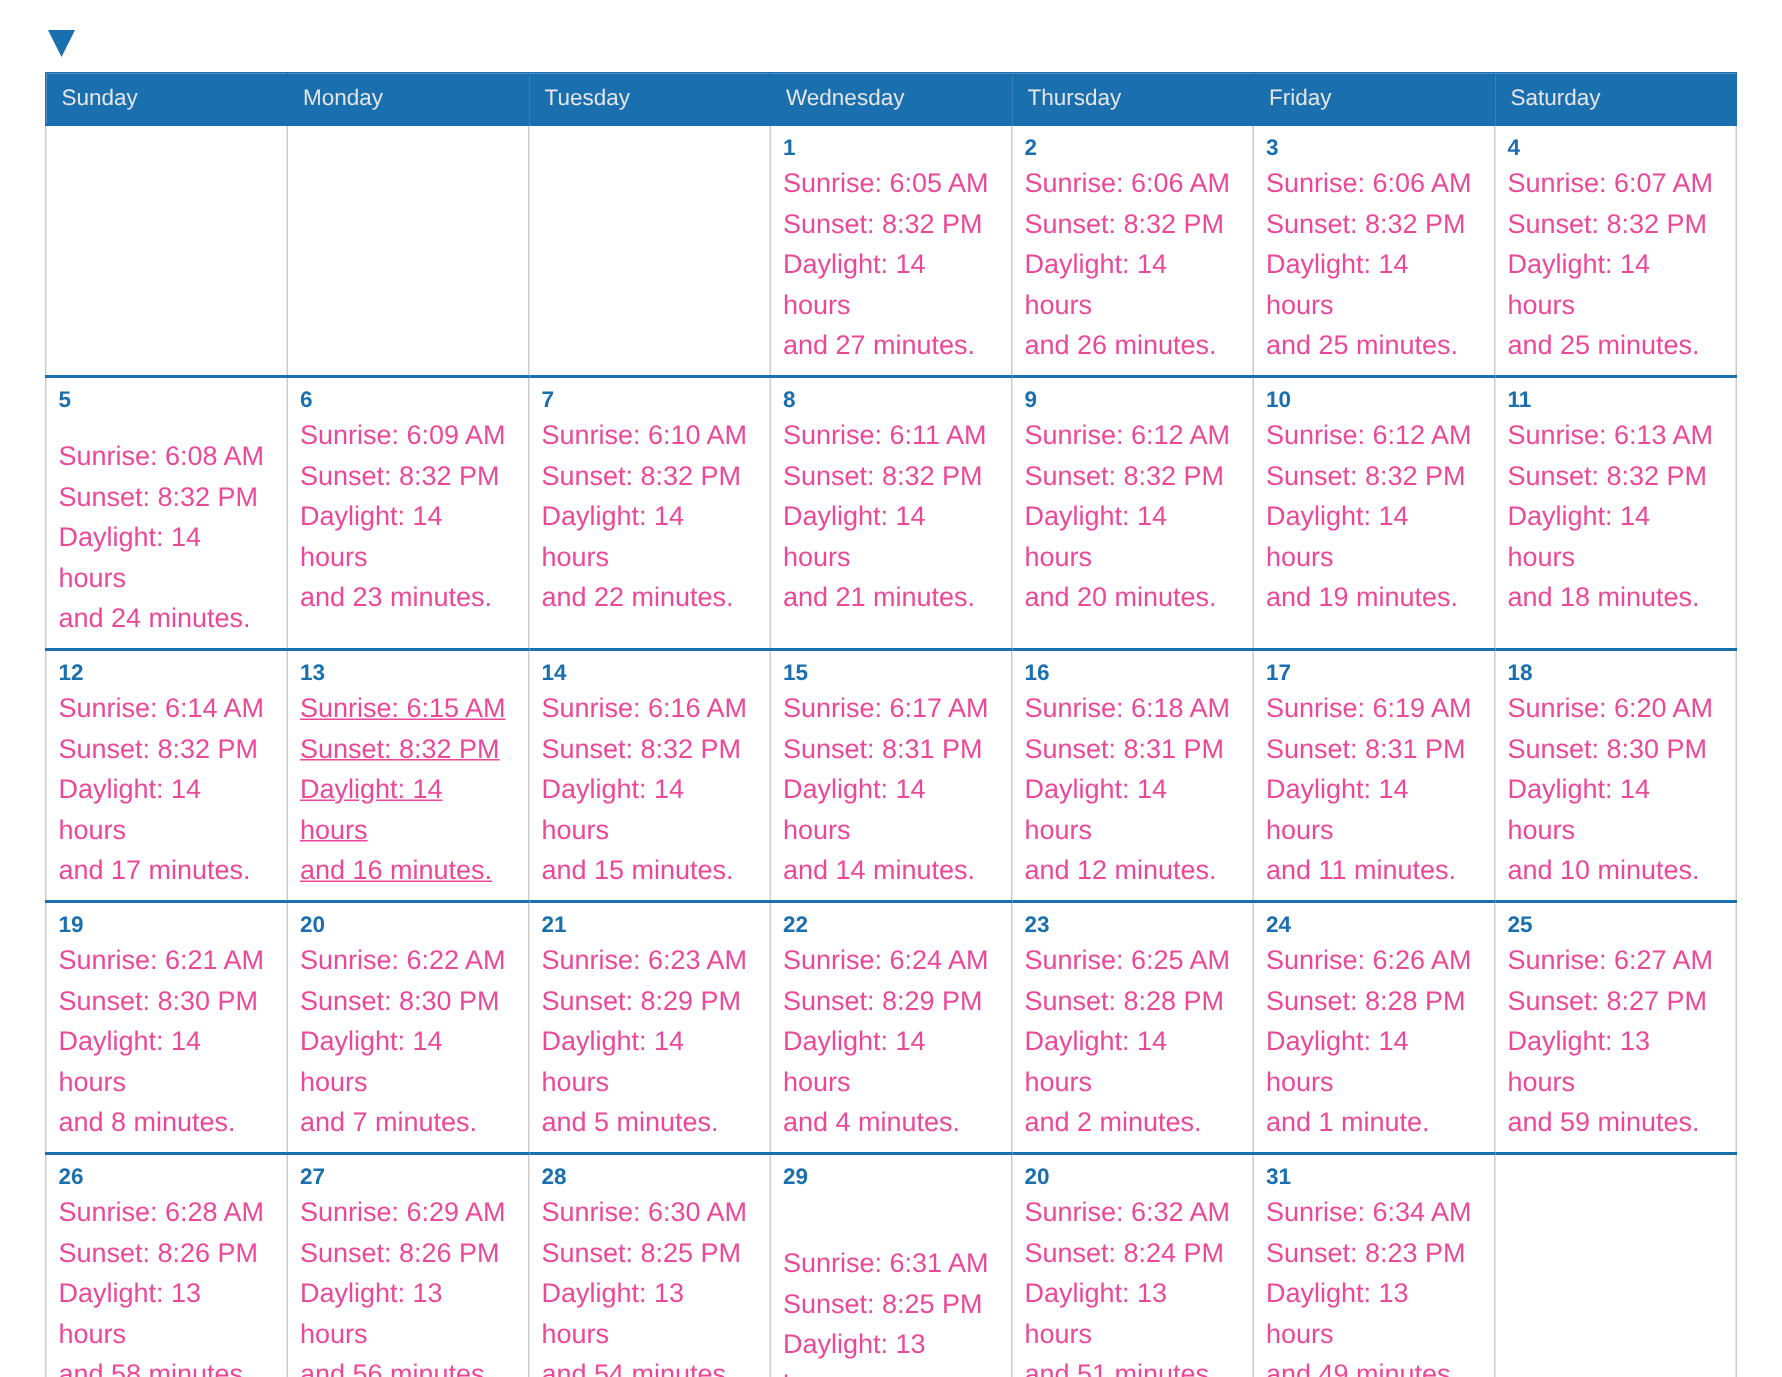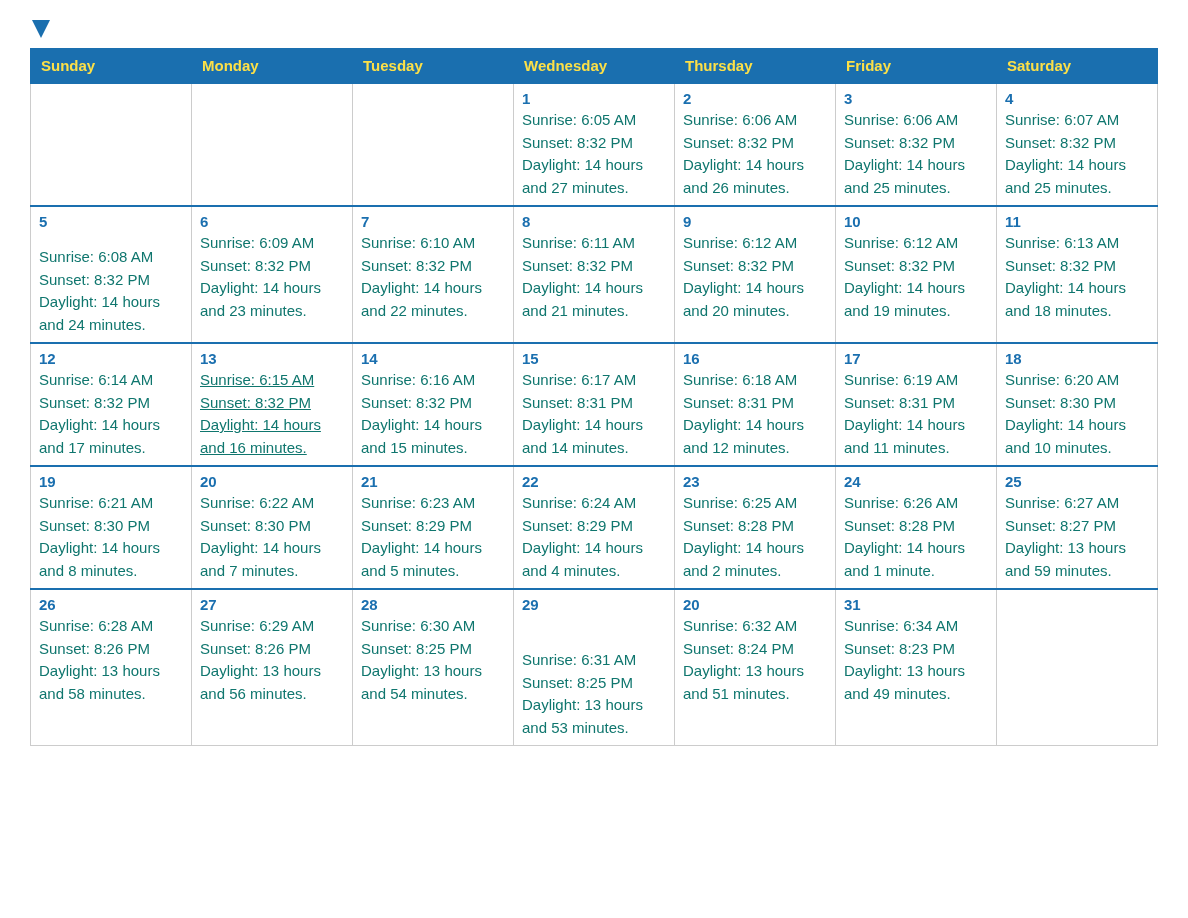--- a/index.html
+++ b/index.html
@@ -49,46 +49,46 @@
       color: #555;
       margin-top: 4px;
     }
     .calendar {
       width: 100%;
       border-collapse: collapse;
       margin-top: 10px;
     }
     .calendar th {
       background-color: #1a6faf;
-      color: #fde047;
+      color: #e5e5e5;
       padding: 8px 10px;
       text-align: left;
       font-size: 15px;
-      font-weight: bold;
+      font-weight: normal;
       border: 1px solid #1a6faf;
     }
     .calendar td {
       border: 1px solid #ccc;
       vertical-align: top;
       padding: 6px 8px;
       width: calc(100% / 7);
       min-height: 90px;
       font-size: 12.5px;
       color: #333;
     }
     .day-number {
       font-size: 15px;
       font-weight: bold;
       color: #1a6faf;
       display: block;
       margin-bottom: 2px;
     }
     .day-info {
-      font-size: 15px;
-      color: #0f766e;
+      font-size: 18px;
+      color: #ec4899;
       line-height: 1.5;
     }
     .empty-cell {
       background: #fff;
     }
     tr.week-row td {
       border-top: 2px solid #1a6faf;
     }
   </style>
 </head>

